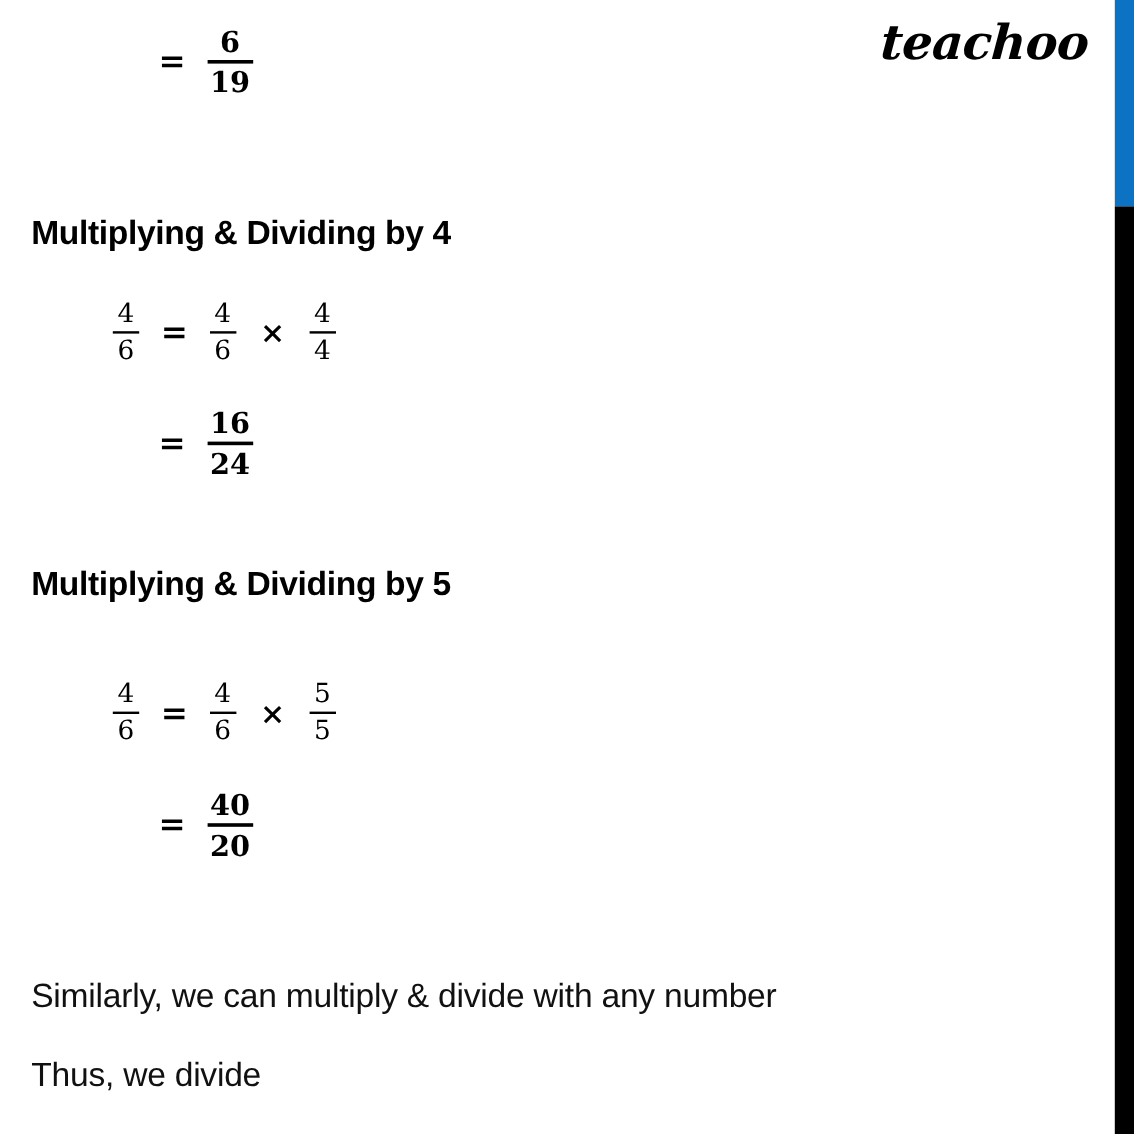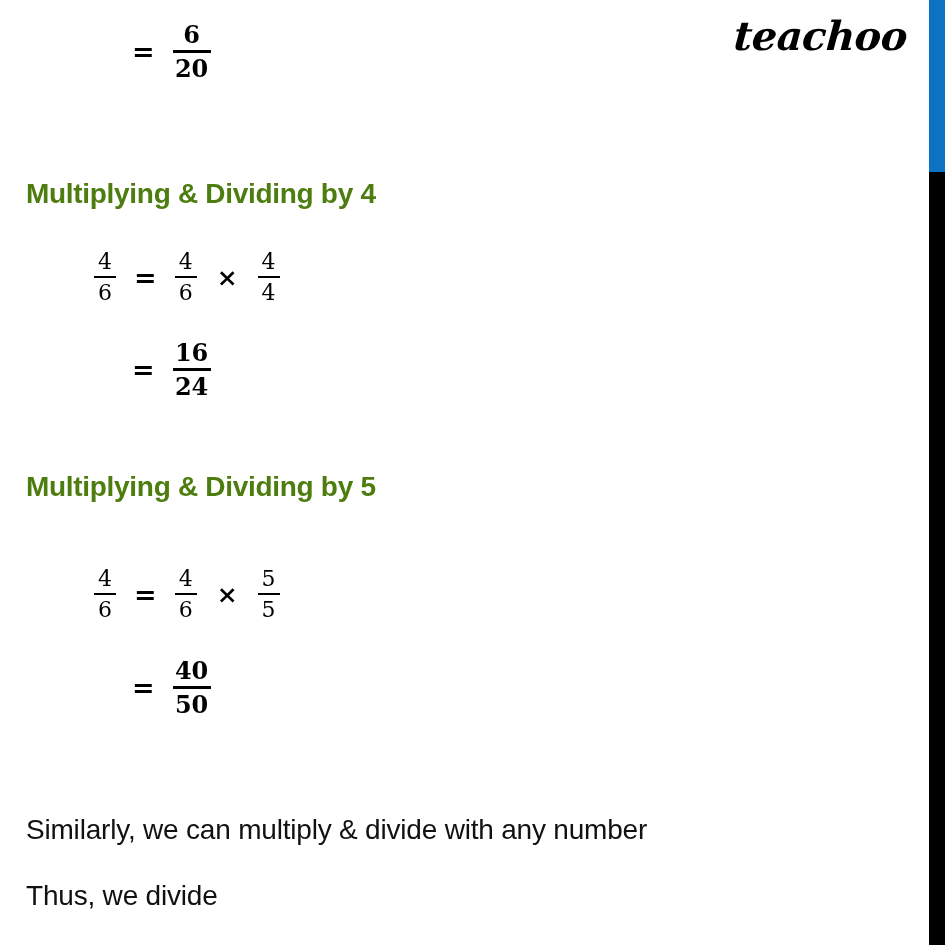--- a/index.html
+++ b/index.html
@@ -107,21 +107,21 @@
   }
   .frac.light .bar { height: 2px; }
 
   
   .heading {
     position: absolute;
     font-family: "Liberation Sans", sans-serif;
     font-weight: bold;
     font-size: 28px;
     letter-spacing: -0.3px;
-    color: #4d7c0f;
+    color: #000000;
     white-space: nowrap;
   }
 
   
   .bodytext {
     position: absolute;
     font-family: "Liberation Sans", sans-serif;
     font-weight: normal;
     font-size: 28px;
     letter-spacing: -0.2px;
@@ -135,21 +135,21 @@
 <div class="edge-bar edge-bar-blue"></div>
 <div class="edge-bar edge-bar-black"></div>
 
 <div class="logo">teachoo</div>
 
 <div class="mrow" style="left:132px; top:22px;">
   <span class="op op-eq">=</span>
   <span class="frac bold" style="margin-left:18px;">
     <span class="num">6</span>
     <span class="bar"></span>
-    <span class="den">20</span>
+    <span class="den">19</span>
   </span>
 </div>
 
 <div class="heading" style="left:26px; top:178px;">Multiplying &amp; Dividing by 4</div>
 
 <div class="mrow" style="left:94px; top:250px;">
   <span class="frac light">
     <span class="num">4</span>
     <span class="bar"></span>
     <span class="den">6</span>
@@ -197,18 +197,18 @@
     <span class="bar"></span>
     <span class="den">5</span>
   </span>
 </div>
 
 <div class="mrow" style="left:132px; top:658px;">
   <span class="op op-eq">=</span>
   <span class="frac bold" style="margin-left:18px;">
     <span class="num">40</span>
     <span class="bar"></span>
-    <span class="den">50</span>
+    <span class="den">20</span>
   </span>
 </div>
 
 <div class="bodytext" style="left:26px; top:814px;">Similarly, we can multiply &amp; divide with any number</div>
 <div class="bodytext" style="left:26px; top:880px;">Thus, we divide</div>
 
 </body></html>

